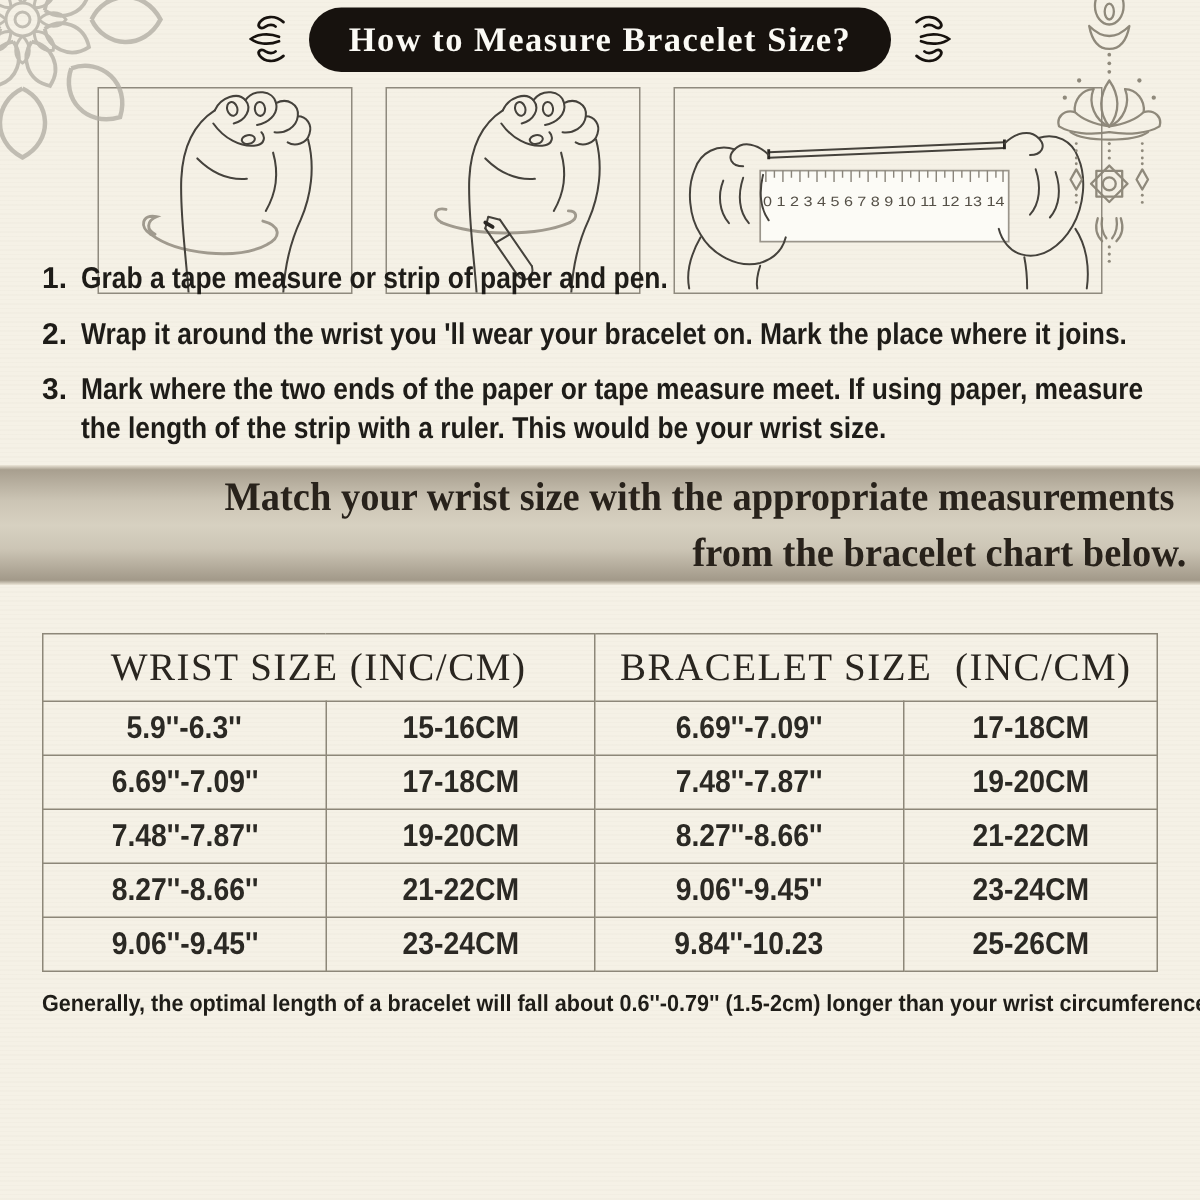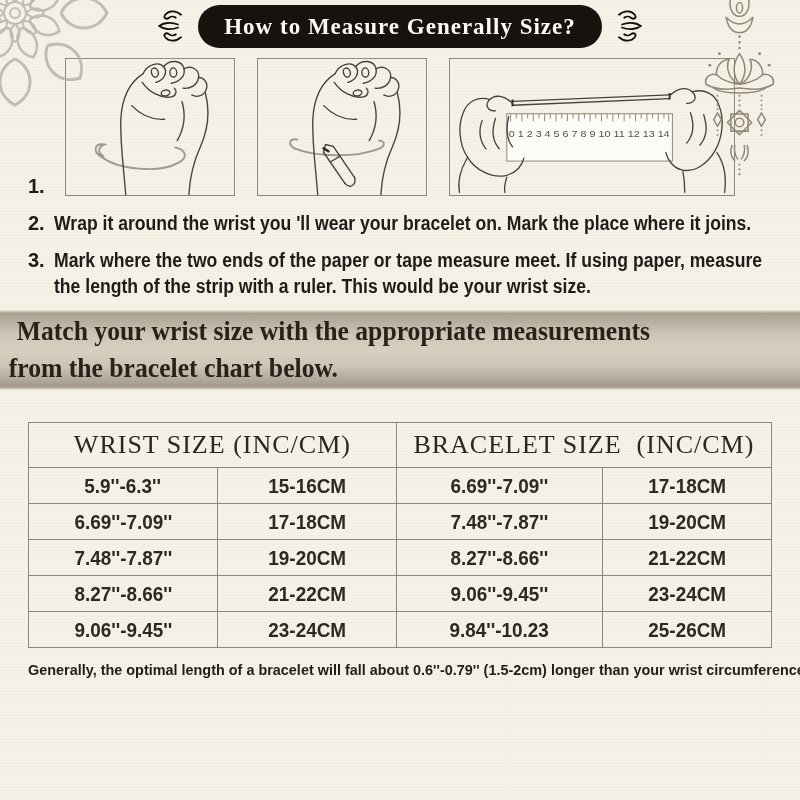--- a/index.html
+++ b/index.html
@@ -26,21 +26,21 @@
   .box-hand{width:170px;}
   .box-ruler{width:286px;}
   .box svg{width:100%;height:100%;display:block;}
   
   .steps{margin:9px 0 0 28px;}
   .step{display:flex;margin-bottom:11px;font:bold 20px/26px "Liberation Sans",sans-serif;color:#1e1c18;}
   .step-num{width:26px;flex:none;}
   .step-line{display:block;white-space:nowrap;transform:scaleX(.88);transform-origin:left center;line-height:26px;}
   .step-line:empty{display:none;}
   
-  .banner{margin-top:4px;height:80px;display:flex;flex-direction:column;justify-content:center;align-items:flex-start;
+  .banner{margin-top:4px;height:80px;display:flex;flex-direction:column;justify-content:center;align-items:flex-end;
     background:linear-gradient(180deg,#ece6d8 0%,#a89f8f 4%,#ccc5b5 30%,#d7d1c1 50%,#ccc5b5 70%,#a29989 96%,#ece6d8 100%);}
   .banner-line{font:bold 27px/37px "Liberation Serif",serif;color:#28221b;
     transform:scaleX(.95);white-space:nowrap;}
   
   .table-wrap{margin:10px 28px 0;}
   table{width:100%;border-collapse:collapse;table-layout:fixed;margin-top:32px;}
   th,td{border:1px solid #8d8779;text-align:center;padding:0;}
   th{height:44px;font:26px "Liberation Serif",serif;letter-spacing:1px;color:#2a2620;font-weight:normal;}
   td{height:35px;font:bold 21px "Liberation Sans",sans-serif;color:#2b2924;}
   .cond{display:inline-block;transform:scaleX(.9);white-space:nowrap;}
@@ -140,21 +140,21 @@
 
 
   <div class="badge-row">
     <svg class="squiggle" viewBox="0 0 40 48" aria-hidden="true">
       <g stroke="#17120e" stroke-width="2.4" fill="none" stroke-linecap="round">
         <path d="M36,9 C28,2 19,4 15,9 C12,13 16,16 20,13 C23,11 27,11 29,13"></path>
         <path d="M32,22 C22,18 12,20 7,24 C12,28 22,30 32,26"></path>
         <path d="M36,39 C28,46 19,44 15,39 C12,35 16,32 20,35 C23,37 27,37 29,35"></path>
       </g>
     </svg>
-    <div class="pill">How to Measure Generally Size?</div>
+    <div class="pill">How to Measure Bracelet Size?</div>
     <svg class="squiggle flip" viewBox="0 0 40 48" aria-hidden="true">
       <g stroke="#17120e" stroke-width="2.4" fill="none" stroke-linecap="round">
         <path d="M36,9 C28,2 19,4 15,9 C12,13 16,16 20,13 C23,11 27,11 29,13"></path>
         <path d="M32,22 C22,18 12,20 7,24 C12,28 22,30 32,26"></path>
         <path d="M36,39 C28,46 19,44 15,39 C12,35 16,32 20,35 C23,37 27,37 29,35"></path>
       </g>
     </svg>
   </div>
 
   <div class="boxes">
@@ -245,20 +245,24 @@
           <path d="M282,96 C290,108 292,124 290,138"></path>
           <path d="M246,116 C248,126 248,132 248,138"></path>
         </g>
       </svg>
     </div>
   </div>
 
   <div class="steps">
     <div class="step">
       <span class="step-num">1.</span>
+      <span class="step-lines">
+        <span class="step-line">Grab a tape measure or strip of paper and pen.</span>
+
+      </span>
     </div>
     <div class="step">
       <span class="step-num">2.</span>
       <span class="step-lines">
         <span class="step-line">Wrap it around the wrist you 'll wear your bracelet on. Mark the place where it joins.</span>
 
       </span>
     </div>
     <div class="step">
       <span class="step-num">3.</span>

